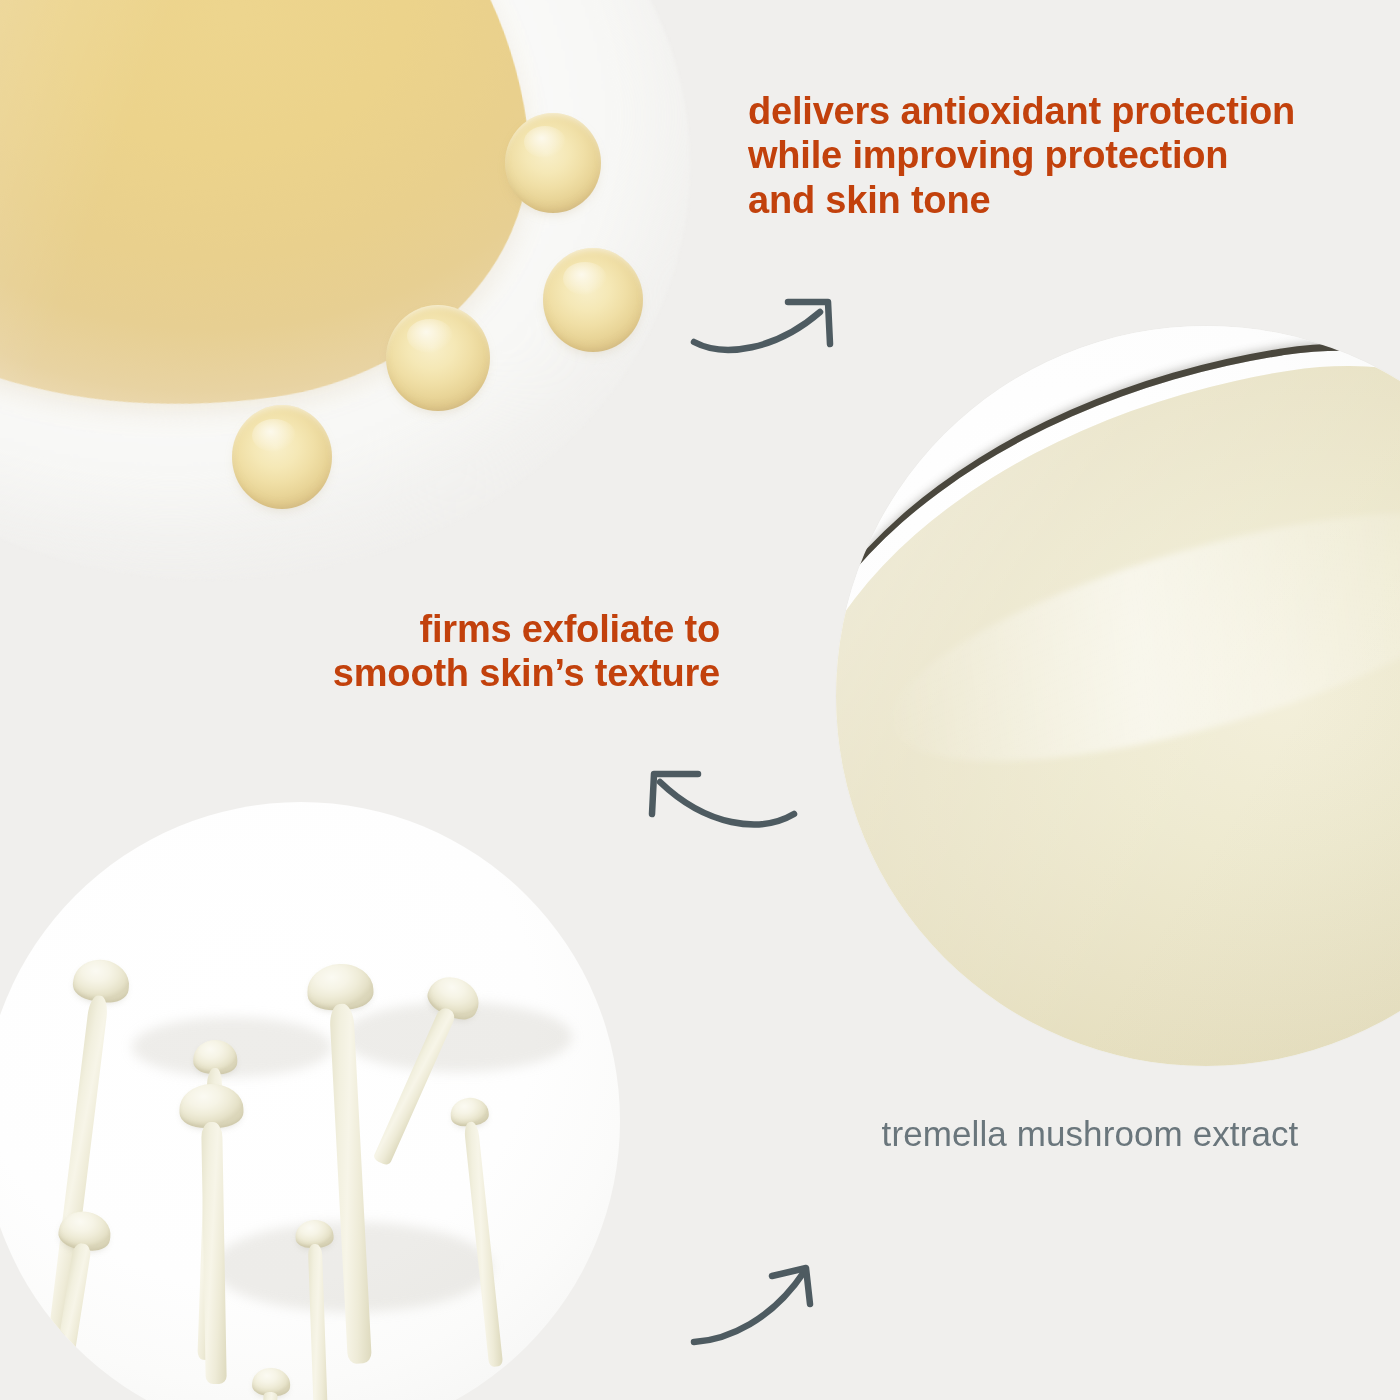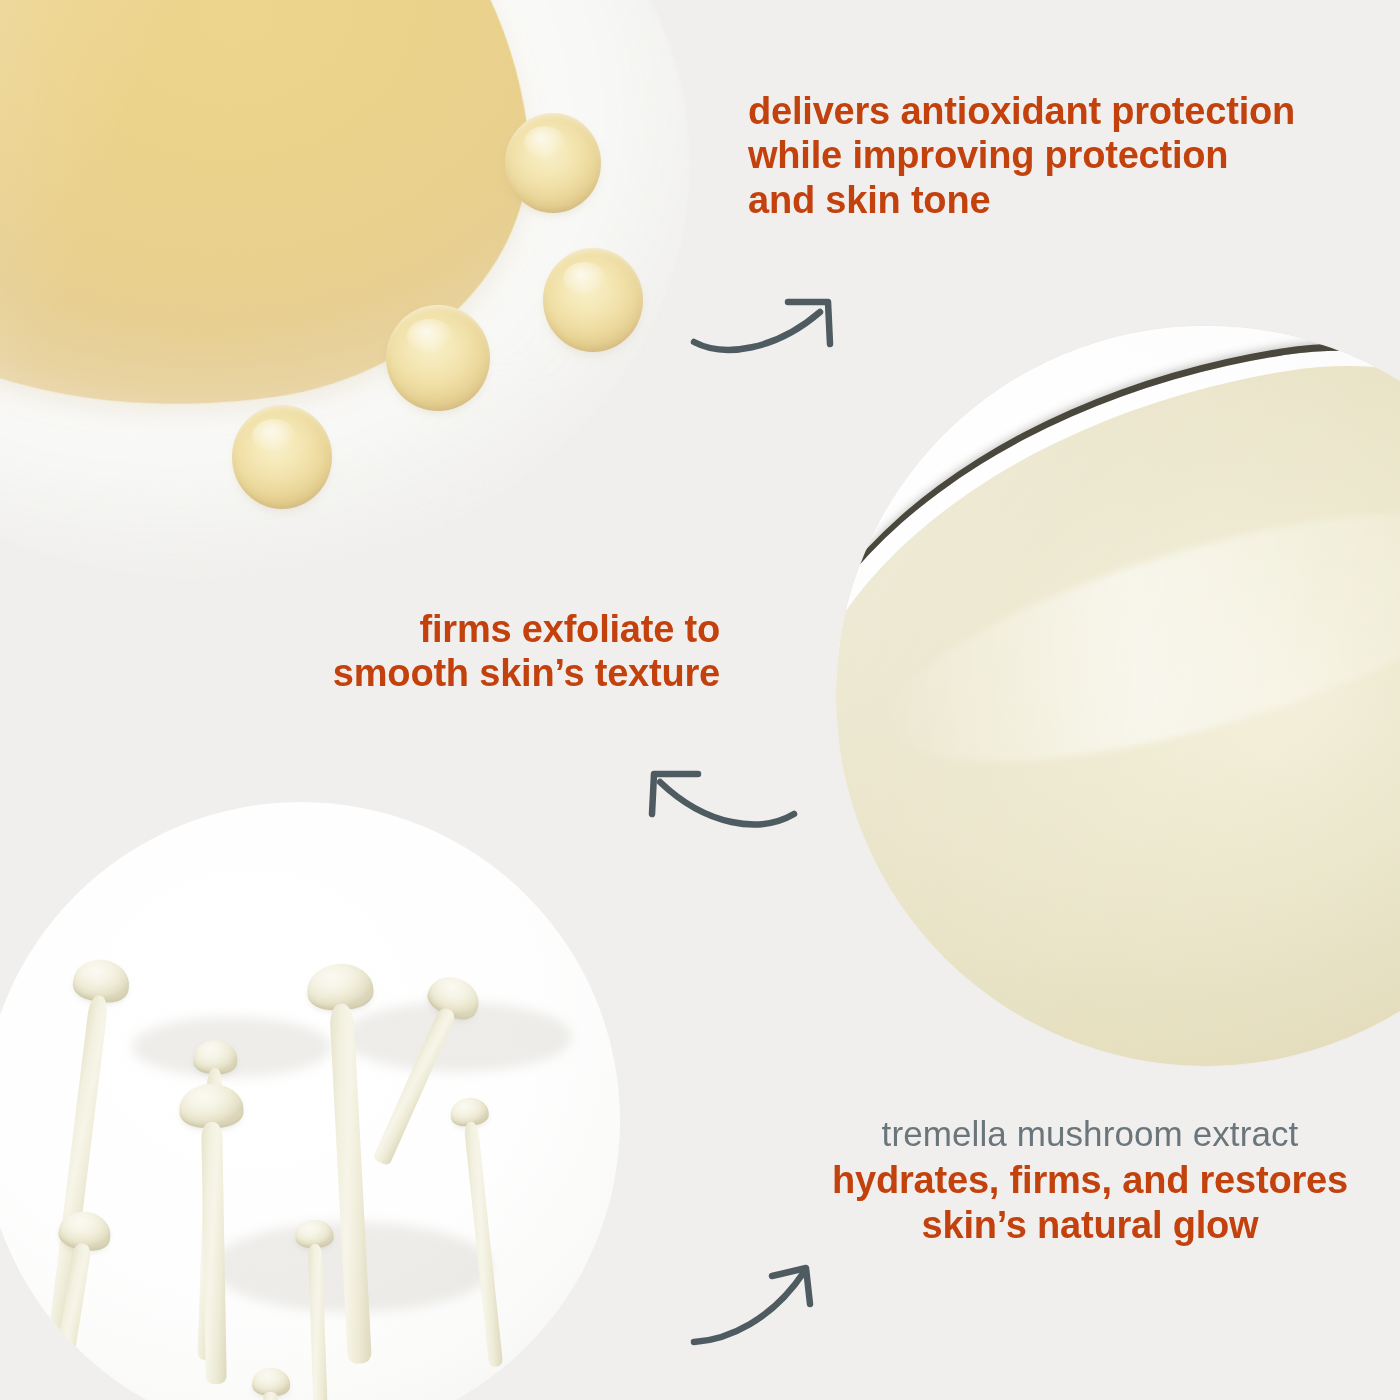--- a/index.html
+++ b/index.html
@@ -301,24 +301,20 @@
 
   <div class="txt" id="block-papain">
     <div class="headline">
       <div>firms exfoliate to</div>
       <div>smooth skin’s texture</div>
     </div>
   </div>
 
   <div class="txt" id="block-trem">
     <div class="label">tremella mushroom extract</div>
-    <div class="headline">
-      <div>hydrates, firms, and restores</div>
-      <div>skin’s natural glow</div>
-    </div>
   </div>
 
   <svg class="arrow" style="left:680px; top:278px; width:200px; height:100px;" viewBox="0 0 200 100" fill="none">
     <path d="M 14 64 C 44 80, 96 72, 140 34" stroke="#4e5b61" stroke-width="6.5" stroke-linecap="round" fill="none"></path>
     <path d="M 108 24 L 148 24 L 150 66" stroke="#4e5b61" stroke-width="6.5" stroke-linecap="round" stroke-linejoin="round" fill="none"></path>
   </svg>
 
   <svg class="arrow" style="left:618px; top:752px; width:200px; height:100px;" viewBox="0 0 200 100" fill="none">
     <path d="M 176 62 C 142 82, 88 74, 42 30" stroke="#4e5b61" stroke-width="6.5" stroke-linecap="round" fill="none"></path>
     <path d="M 80 22 L 36 22 L 34 62" stroke="#4e5b61" stroke-width="6.5" stroke-linecap="round" stroke-linejoin="round" fill="none"></path>

